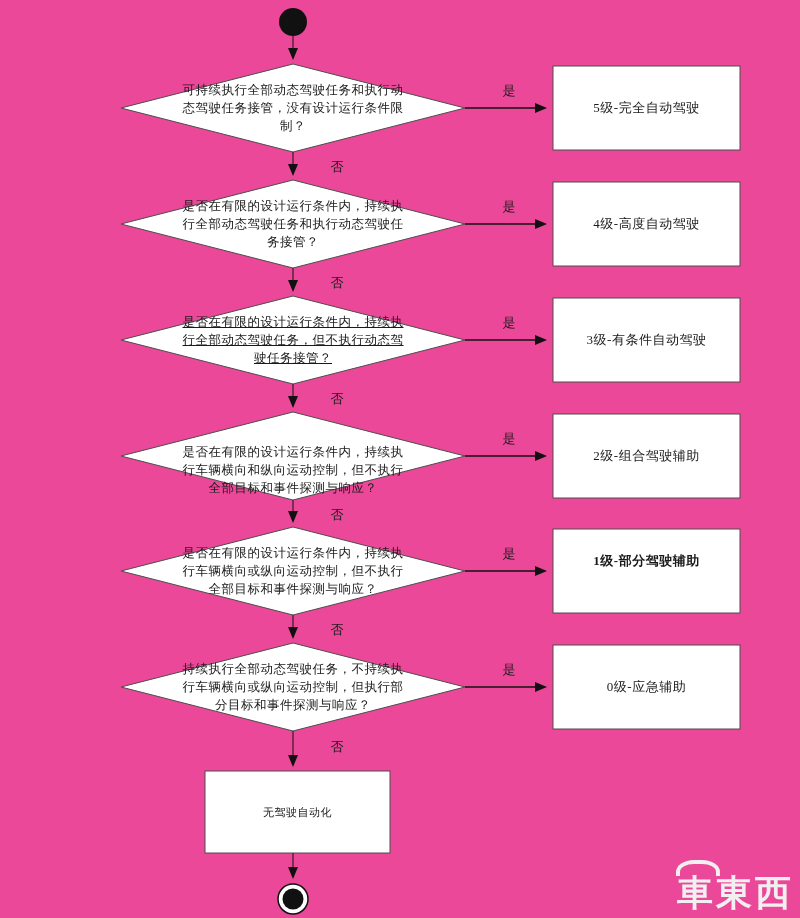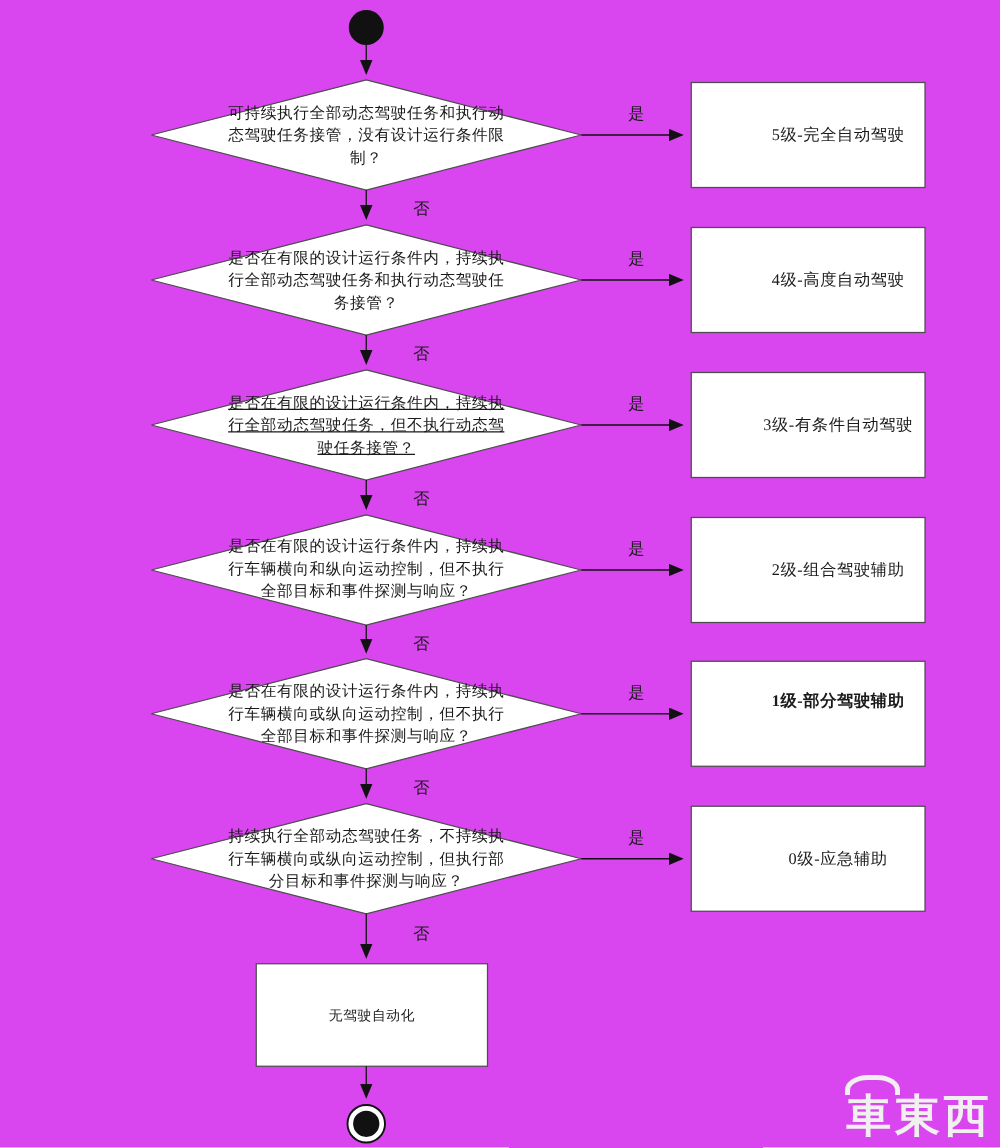--- a/index.html
+++ b/index.html
@@ -1,27 +1,27 @@
 <!DOCTYPE html>
 <html><head>
 <meta charset="utf-8">
 <style>
   html,body{margin:0;padding:0;background:#ffffff;}
   .canvas{
-    position:relative;width:800px;height:918px;background:#d946ef;overflow:hidden;
+    position:relative;width:800px;height:918px;background:#ec4899;overflow:hidden;
     font-family:"Liberation Serif","DejaVu Serif",serif;color:#1a1a1a;
   }
   .canvas svg{position:absolute;left:0;top:0;}
   .qtext{
     position:absolute;left:178px;width:230px;display:flex;align-items:center;justify-content:center;
     text-align:center;font-size:12.5px;line-height:1.45;letter-spacing:.5px;
   }
   .rtext{
     position:absolute;left:553px;width:187px;height:84px;display:flex;align-items:center;justify-content:center;
-    text-align:center;font-size:13px;letter-spacing:.5px;padding-left:24px;
+    text-align:center;font-size:13px;letter-spacing:.5px;
   }
   .branch{
     position:absolute;width:26px;height:18px;font-size:13px;text-align:center;line-height:18px;
   }
   .tlabel{
     position:absolute;left:205px;top:771px;width:185px;height:82px;display:flex;align-items:center;justify-content:center;
     font-size:11px;letter-spacing:.5px;
   }
   .watermark{
     position:absolute;right:6px;bottom:0px;font-size:36px;font-weight:700;letter-spacing:3px;
@@ -93,21 +93,21 @@
   <div class="qtext" style="top:180px;height:88px;">是否在有限的设计运行条件内，持续执行全部动态驾驶任务和执行动态驾驶任务接管？</div>
   <div class="branch" style="left:496px;top:198px;">是</div>
   <div class="rtext" style="top:182px;">4级-高度自动驾驶</div>
   <div class="branch" style="left:324px;top:274px;">否</div>
 
   <div class="qtext" style="top:296px;height:88px;text-decoration:underline;">是否在有限的设计运行条件内，持续执行全部动态驾驶任务，但不执行动态驾驶任务接管？</div>
   <div class="branch" style="left:496px;top:314px;">是</div>
   <div class="rtext" style="top:298px;">3级-有条件自动驾驶</div>
   <div class="branch" style="left:324px;top:390px;">否</div>
 
-  <div class="qtext" style="top:412px;height:88px;font-family:Liberation Mono, monospace;">是否在有限的设计运行条件内，持续执行车辆横向和纵向运动控制，但不执行全部目标和事件探测与响应？</div>
+  <div class="qtext" style="top:426px;height:88px;">是否在有限的设计运行条件内，持续执行车辆横向和纵向运动控制，但不执行全部目标和事件探测与响应？</div>
   <div class="branch" style="left:496px;top:430px;">是</div>
   <div class="rtext" style="top:414px;">2级-组合驾驶辅助</div>
   <div class="branch" style="left:324px;top:506px;">否</div>
 
   <div class="qtext" style="top:527px;height:88px;">是否在有限的设计运行条件内，持续执行车辆横向或纵向运动控制，但不执行全部目标和事件探测与响应？</div>
   <div class="branch" style="left:496px;top:545px;">是</div>
   <div class="rtext" style="top:519px;font-weight:bold;">1级-部分驾驶辅助</div>
   <div class="branch" style="left:324px;top:621px;">否</div>
 
   <div class="qtext" style="top:643px;height:88px;">持续执行全部动态驾驶任务，不持续执行车辆横向或纵向运动控制，但执行部分目标和事件探测与响应？</div>

